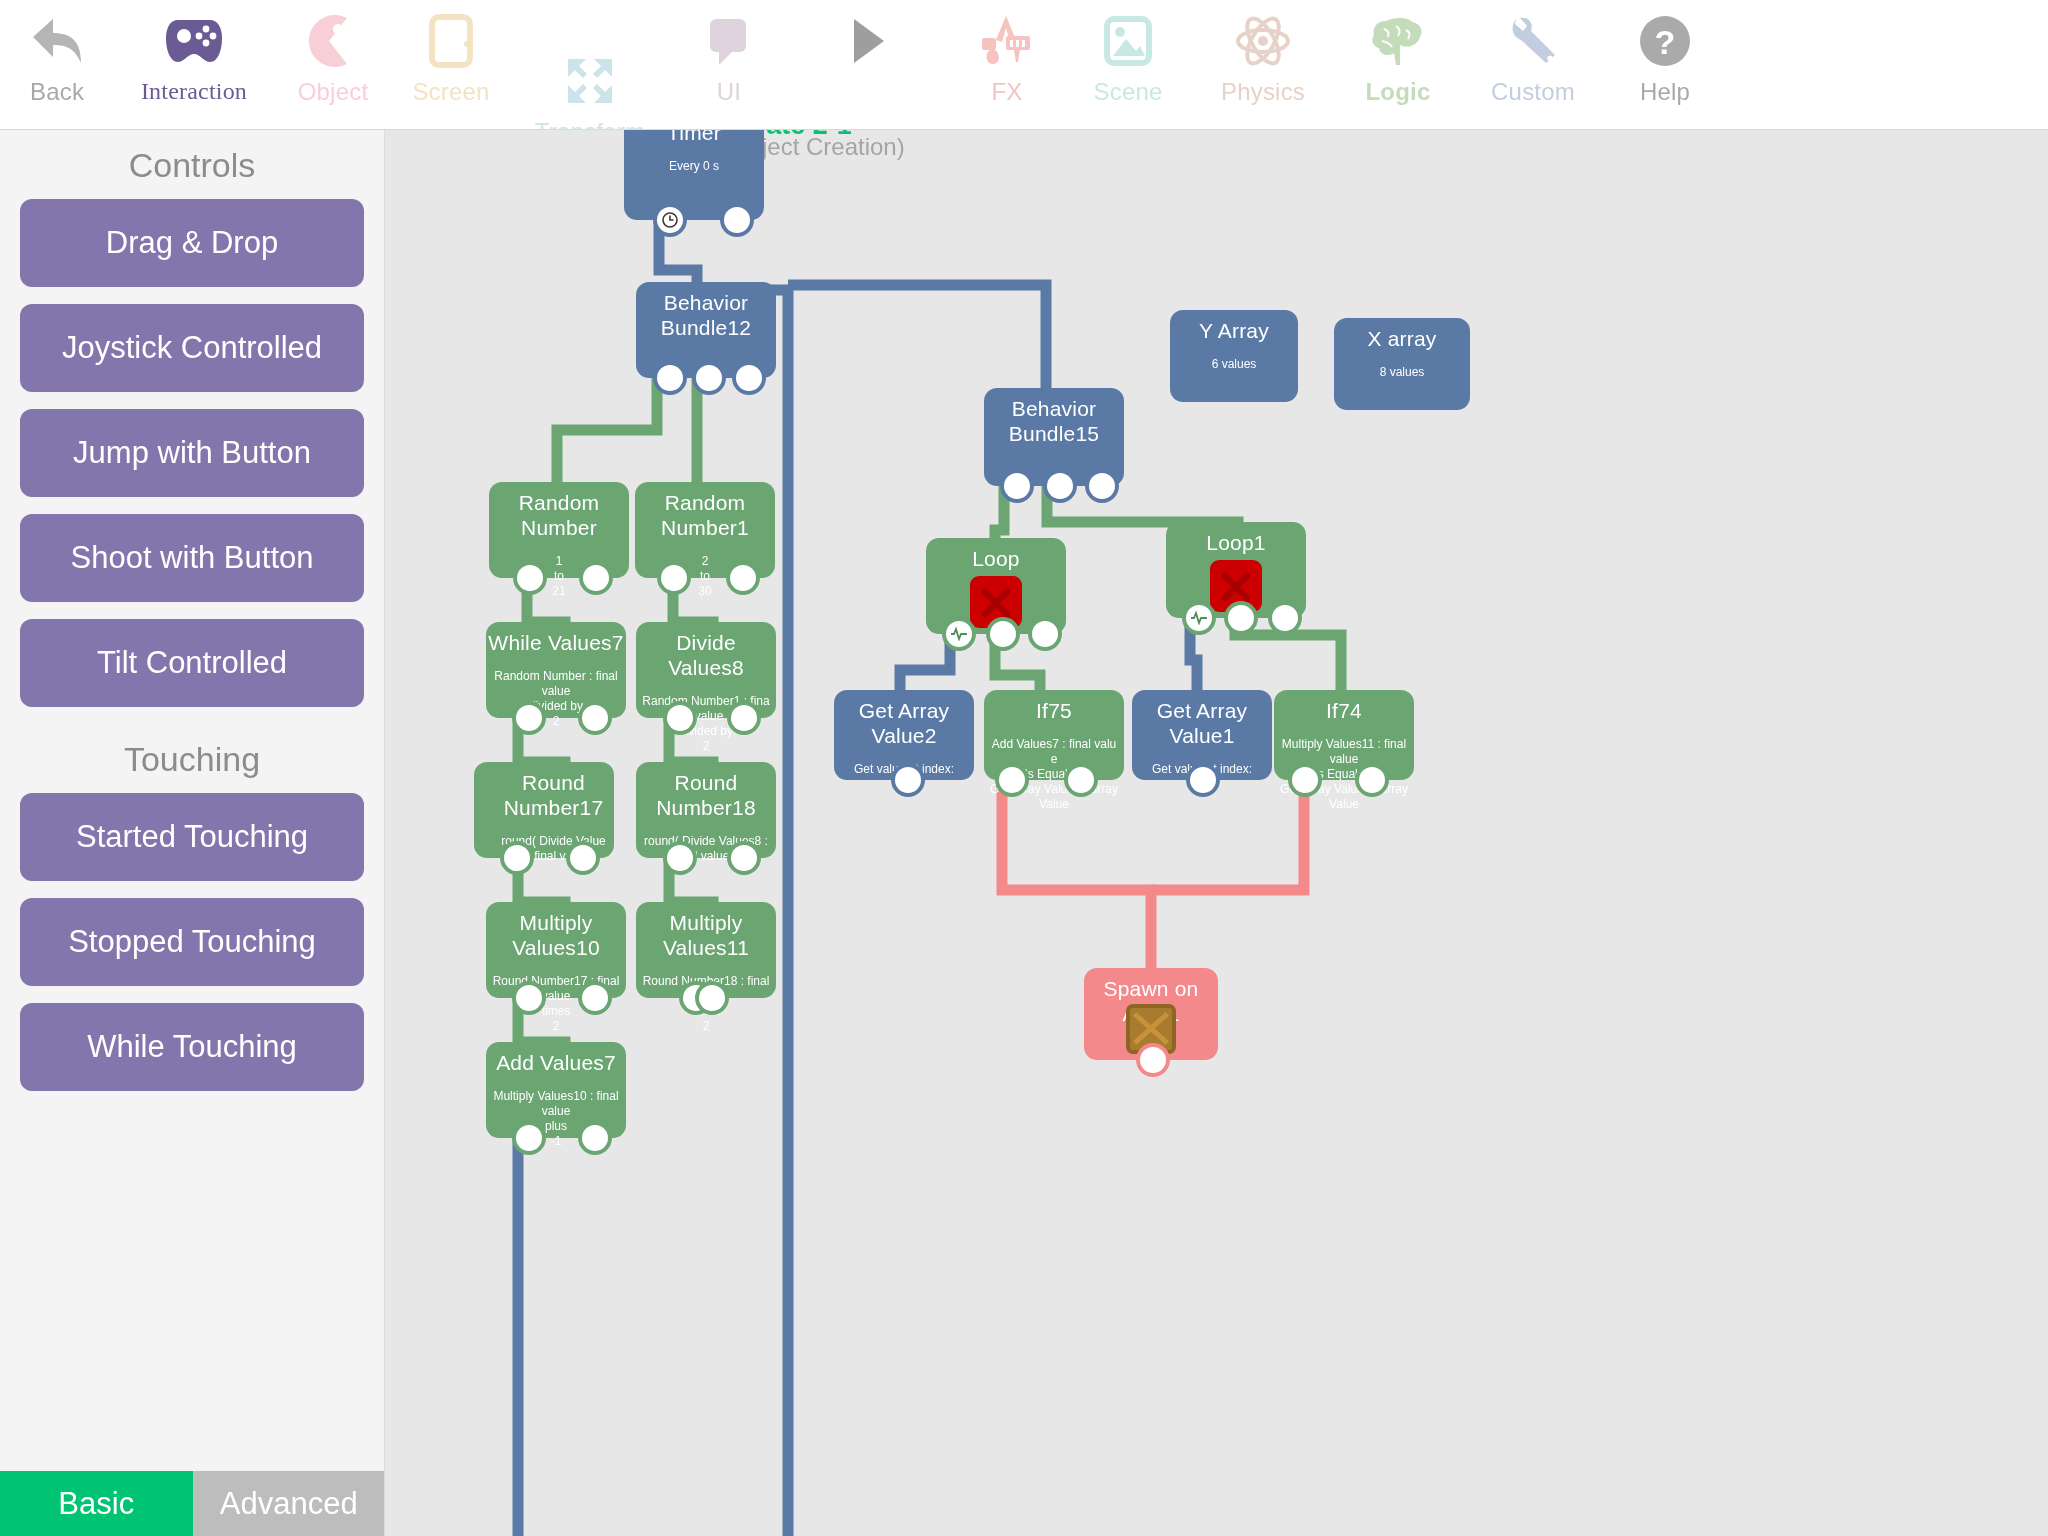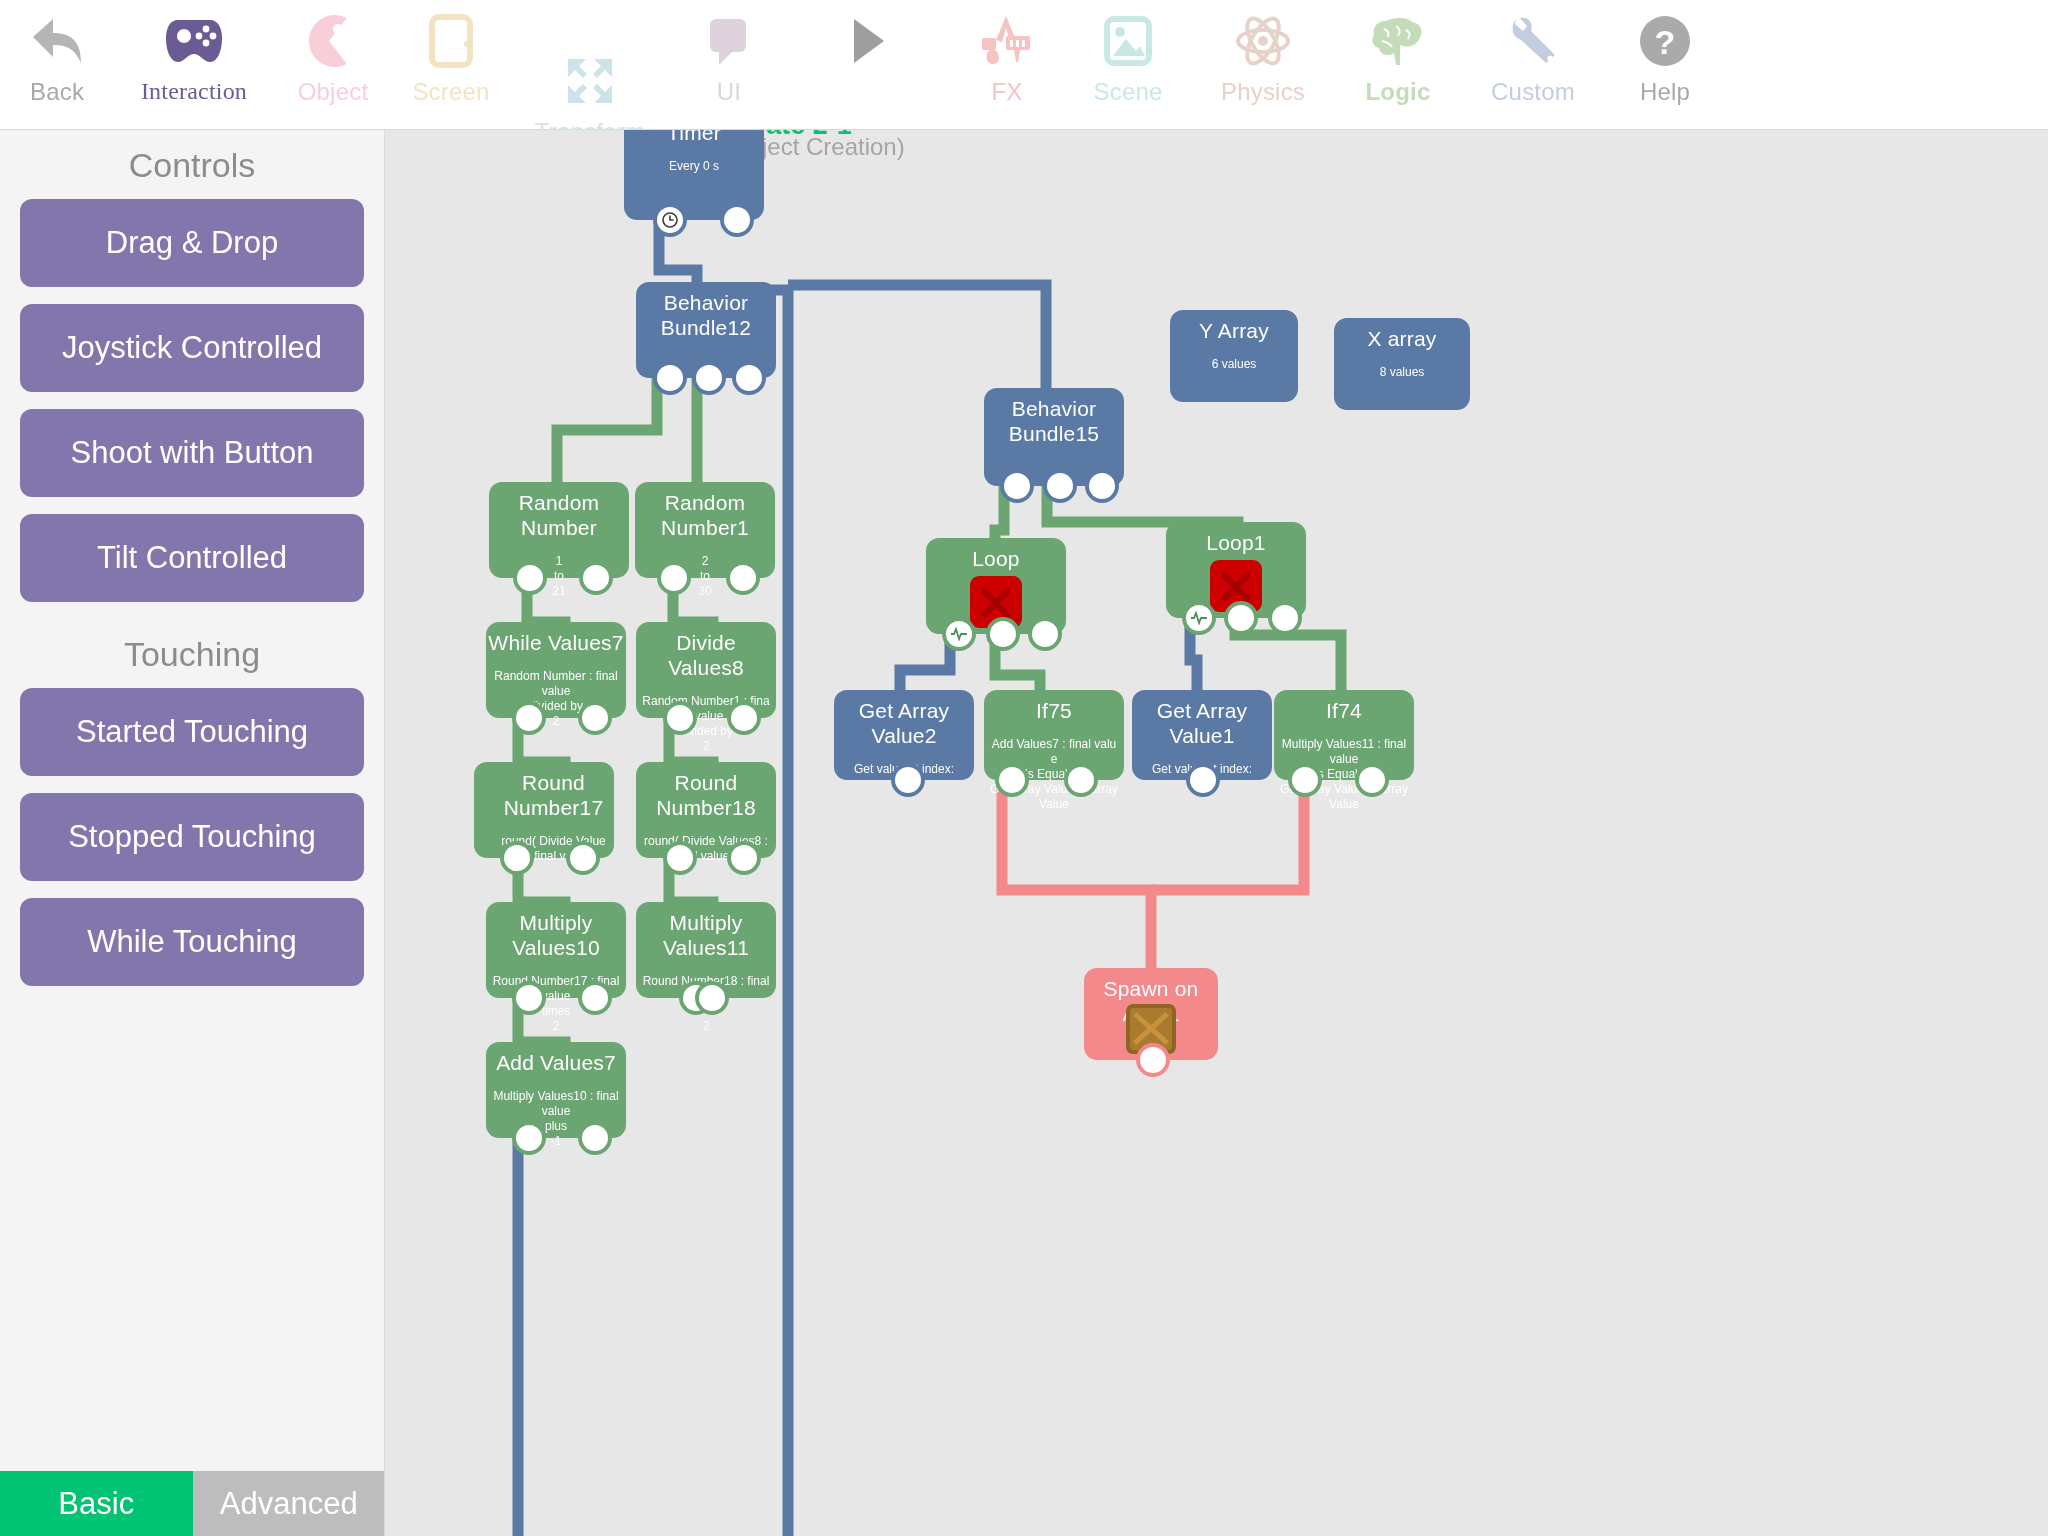--- a/index.html
+++ b/index.html
@@ -311,20 +311,21 @@
       </div>
       <div class="tb-label" style="color: rgb(169, 169, 169);">Help</div>
     </div>
   </div>
 
 <div id="sidebar">
   <div id="sb-content">
       <div class="sb-heading">Controls</div>
       <div class="sb-btn">Drag &amp; Drop</div>
       <div class="sb-btn">Joystick Controlled</div>
+      <div class="sb-btn">Jump with Button</div>
       <div class="sb-btn">Shoot with Button</div>
       <div class="sb-btn">Tilt Controlled</div>
       <div class="sb-heading">Touching</div>
       <div class="sb-btn">Started Touching</div>
       <div class="sb-btn">Stopped Touching</div>
       <div class="sb-btn">While Touching</div>
     </div>
   <div id="tabbar">
       <div class="tab tab-basic">Basic</div>
       <div class="tab tab-advanced">Advanced</div>

